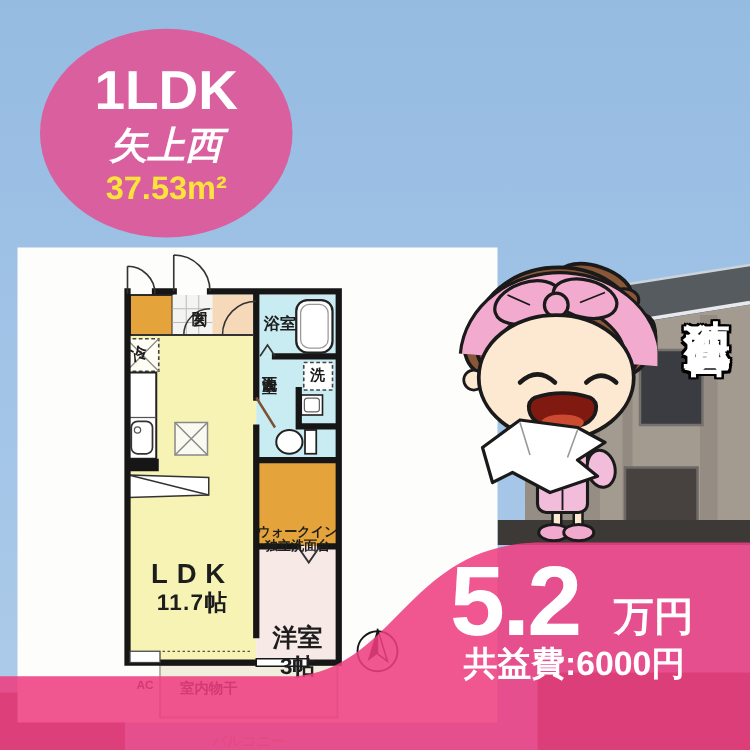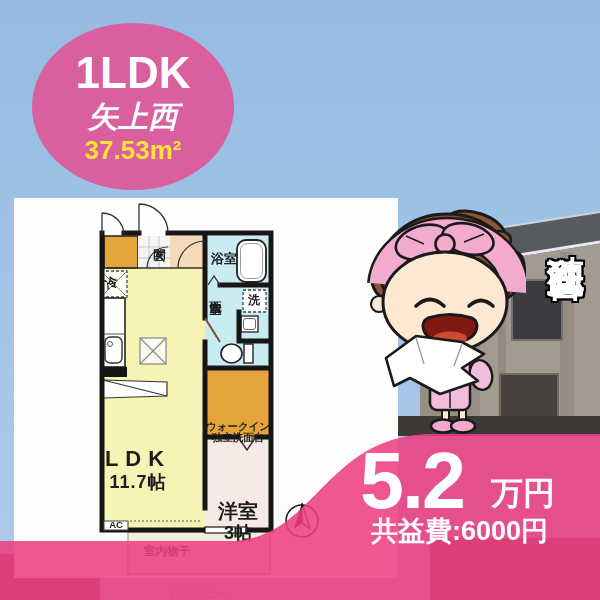--- a/index.html
+++ b/index.html
@@ -14,27 +14,27 @@
   
   .plan-layer{left:0;top:0;width:508px;height:600px;}
   .plan-label{position:absolute;color:#1d1d1d;font-weight:700;line-height:1.05;white-space:nowrap;}
   .v{writing-mode:vertical-rl;text-orientation:upright;letter-spacing:1px;}
   .ctr{transform:translateX(-50%);text-align:center;margin-top:40px;}
   .lbl-genkan{left:153px;top:239px;font-size:12px;}
   .lbl-bath{left:211px;top:252px;font-size:13px;}
   .lbl-washroom{left:209px;top:291px;font-size:12px;}
   .lbl-washer{left:248px;top:294px;font-size:12px;}
   .lbl-fridge{left:105px;top:276px;font-size:13px;transform:rotate(-22deg);}
-  .lbl-ldk{left:138px;top:407px;font-size:22px;letter-spacing:7px;}
+  .lbl-ldk{left:154px;top:407px;font-size:22px;letter-spacing:7px;}
   .lbl-ldk .sz{font-size:18px;letter-spacing:1px;margin-top:3px;}
   .lbl-wic{left:238px;top:381px;font-size:10.5px;font-weight:700;}
   .lbl-western{left:238px;top:461px;font-size:20px;}
   .lbl-western .sz{font-size:18px;margin-top:2px;}
   .lbl-drying{left:167px;top:505px;font-size:11.5px;}
-  .lbl-ac{left:116px;top:480px;font-size:9.5px;}
+  .lbl-ac{left:116px;top:504px;font-size:9.5px;}
   .lbl-balcony{left:199px;top:548px;font-size:11.5px;color:#a39d8e;}
   
   .feature-text{
     left:547px;top:226px;writing-mode:vertical-rl;text-orientation:upright;
     font-size:37px;font-weight:800;color:#fff;letter-spacing:2px;line-height:1;
     text-shadow:-2px -2px 0 #000,2px -2px 0 #000,-2px 2px 0 #000,2px 2px 0 #000,
                  0 -2px 0 #000,0 2px 0 #000,-2px 0 0 #000,2px 0 0 #000;
   }
   
   .rent-value{left:360px;top:441px;font-size:79px;font-weight:800;color:#fff;letter-spacing:-2px;line-height:1;}

